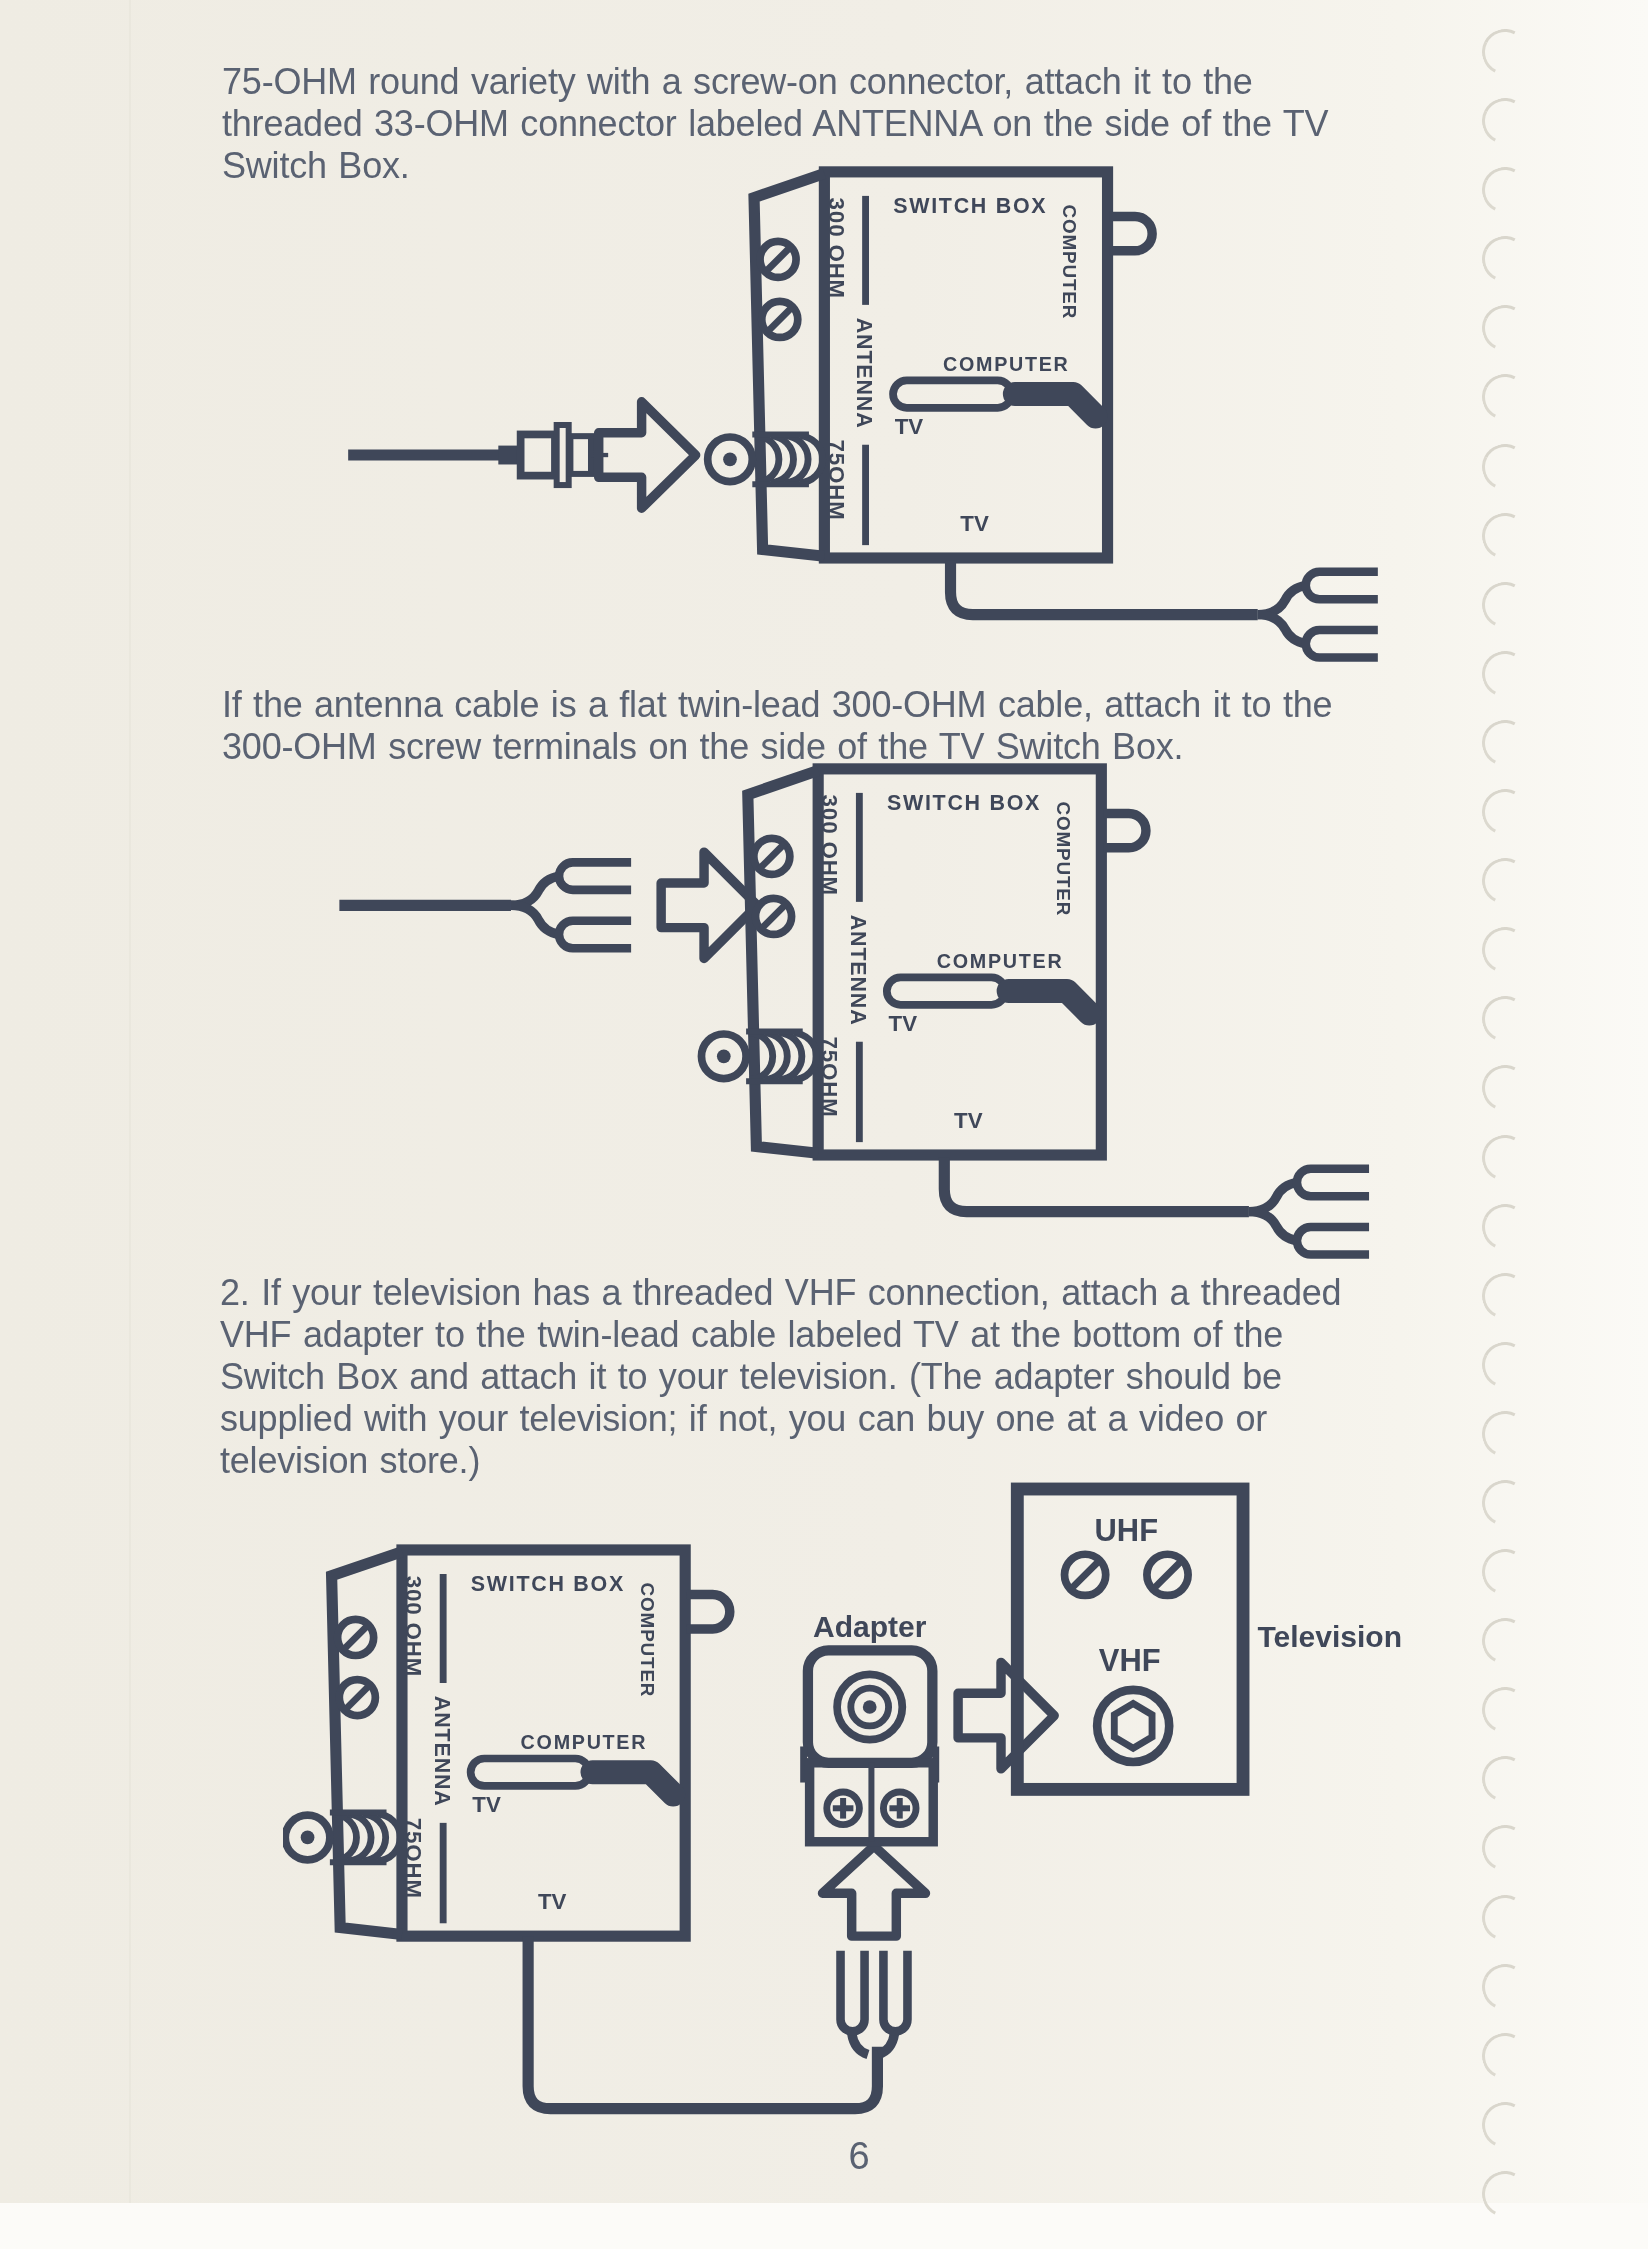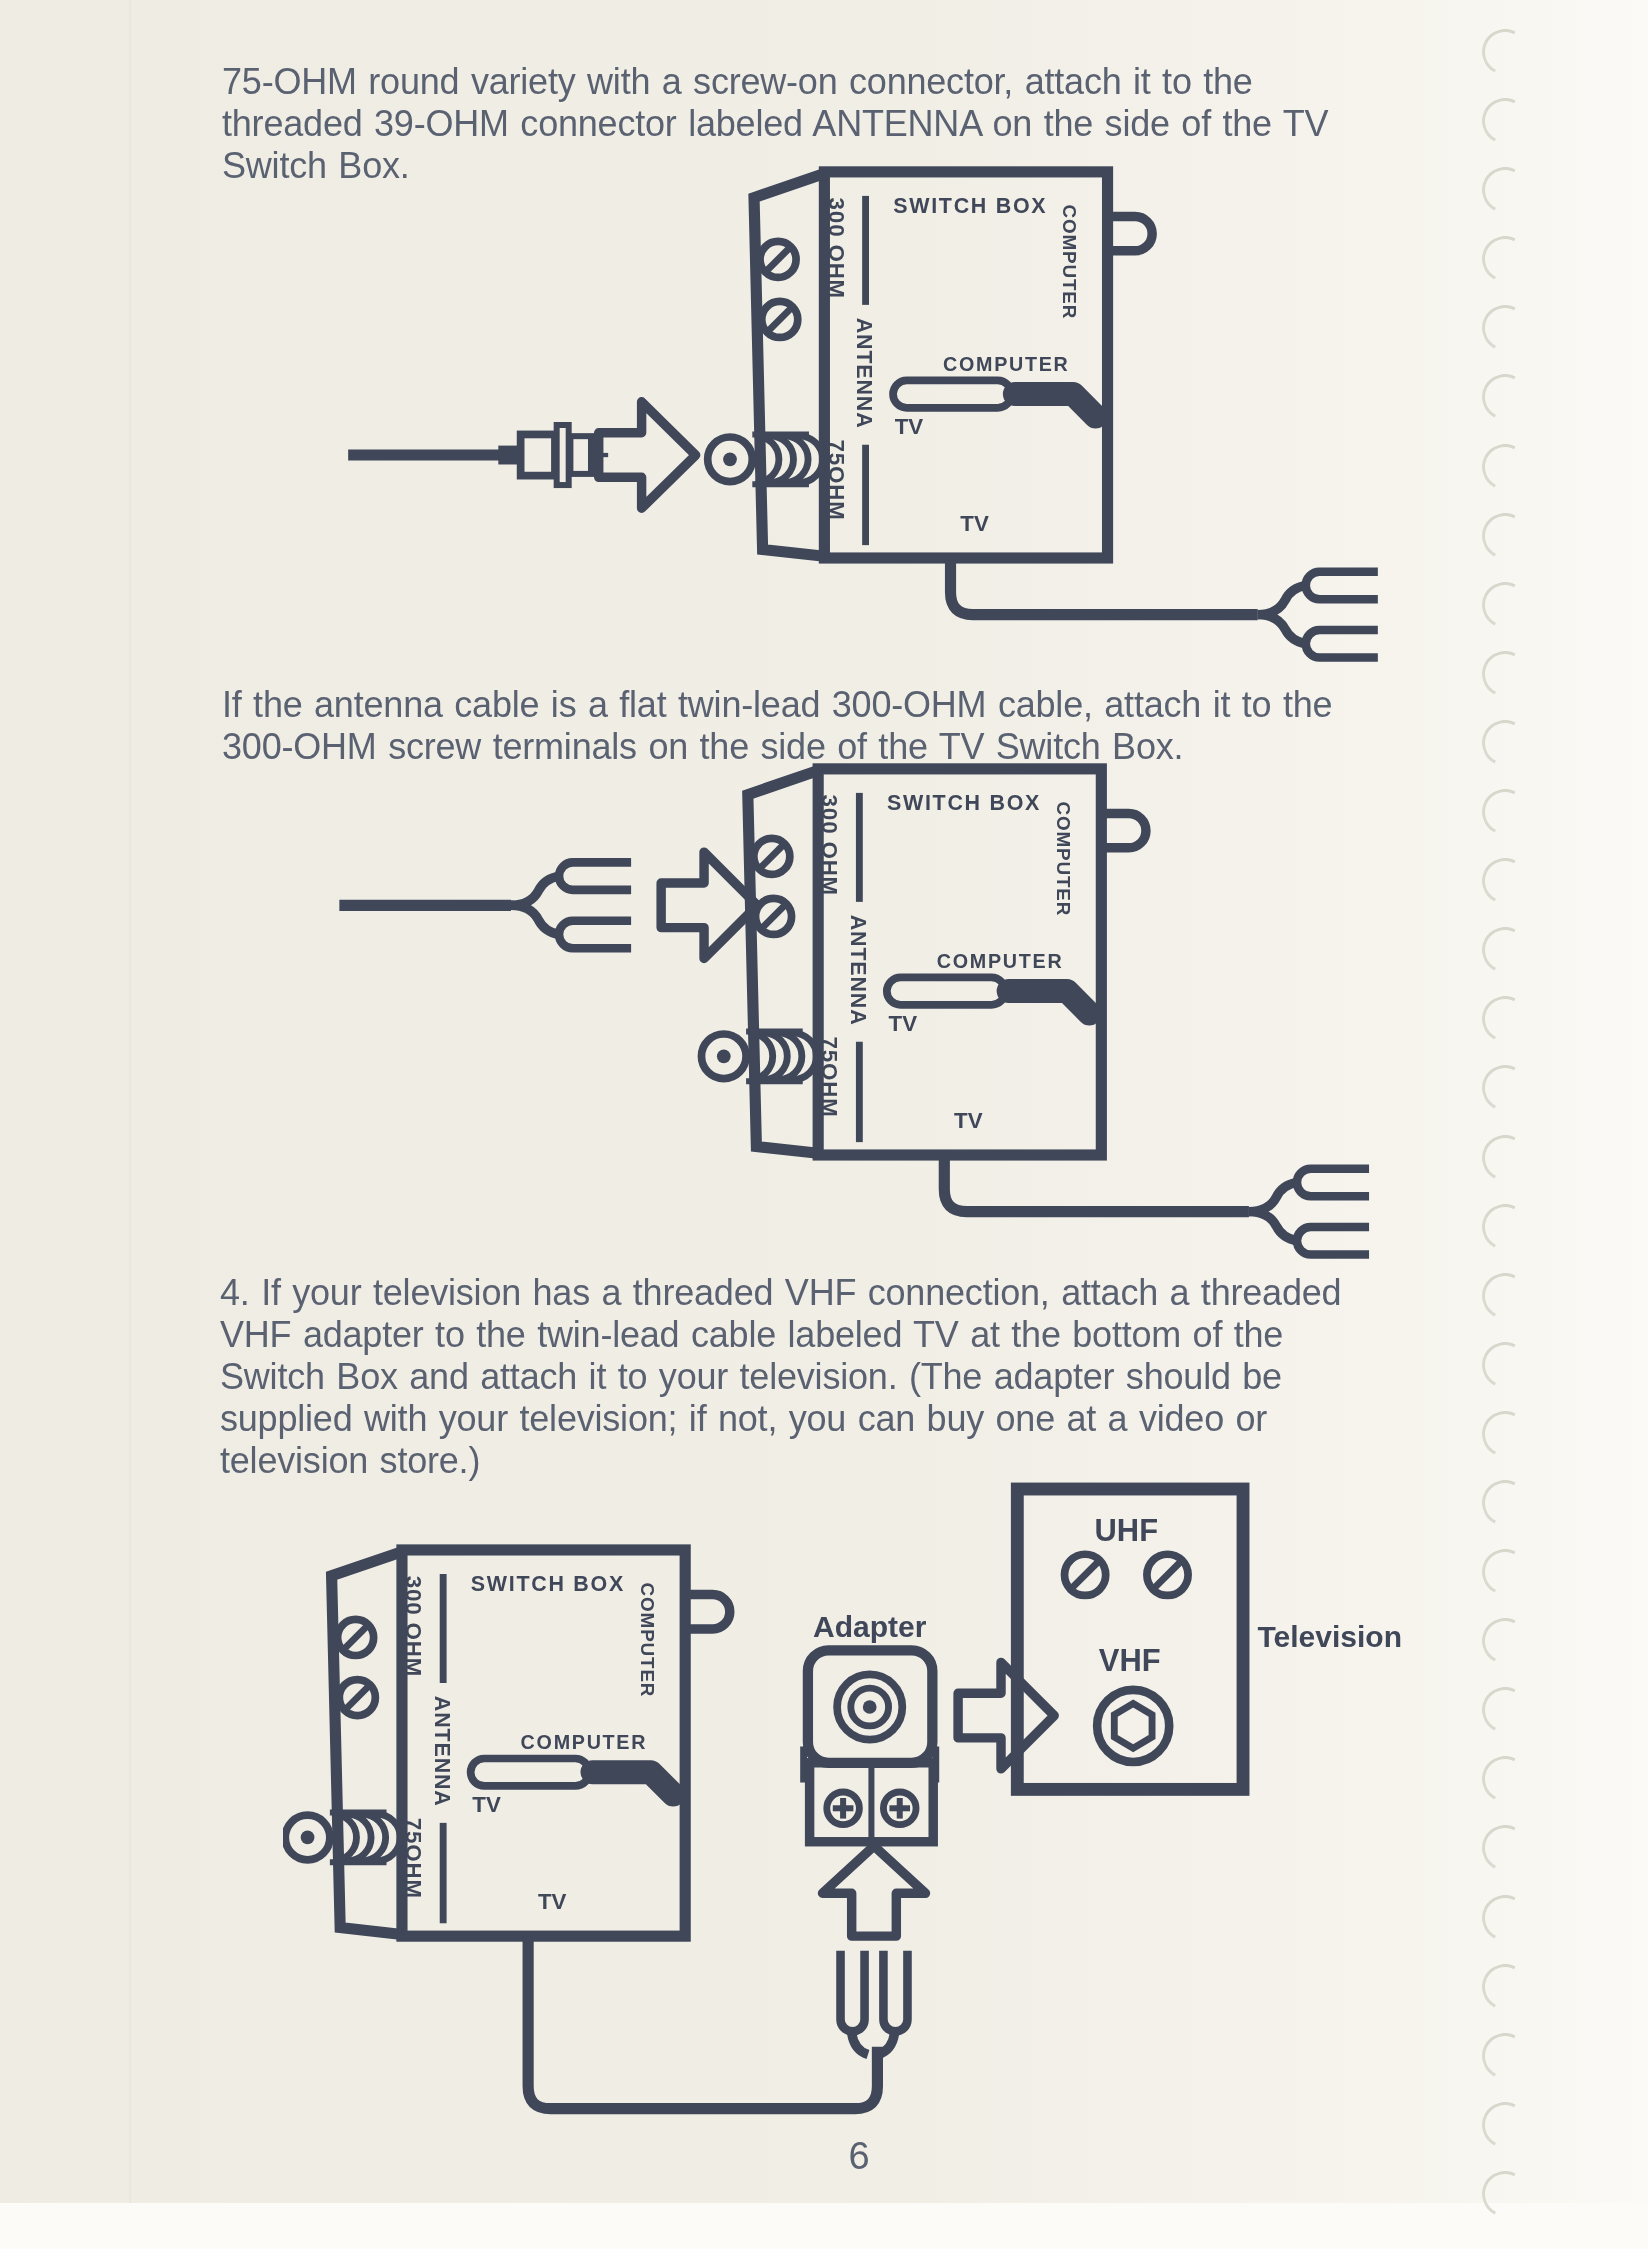--- a/index.html
+++ b/index.html
@@ -36,25 +36,25 @@
   .binding i{
     display:block;width:40px;height:40px;border-radius:50%;
     border:3.4px solid transparent;border-top-color:#d9d6cc;border-left-color:#ddda d1;
     border-left-color:#dcd9cf;transform:rotate(-18deg);
   }
 </style>
 </head>
 <body>
 
 <div class="para" id="p1">75-OHM round variety with a screw-on connector, attach it to the
-threaded 39-OHM connector labeled ANTENNA on the side of the TV
+threaded 33-OHM connector labeled ANTENNA on the side of the TV
 Switch Box.</div>
 <div class="para" id="p2">If the antenna cable is a flat twin-lead 300-OHM cable, attach it to the
 300-OHM screw terminals on the side of the TV Switch Box.</div>
-<div class="para" id="p3">4. If your television has a threaded VHF connection, attach a threaded
+<div class="para" id="p3">2. If your television has a threaded VHF connection, attach a threaded
 VHF adapter to the twin-lead cable labeled TV at the bottom of the
 Switch Box and attach it to your television. (The adapter should be
 supplied with your television; if not, you can buy one at a video or
 television store.)</div>
 
 <svg id="fig1" class="fig" width="1056" height="532" viewBox="0 0 1230 620">
   <g>
     <line class="stroke" x1="15" y1="345" x2="192" y2="345" stroke-width="13"></line>
     <g>
       <rect class="fillink" x="190" y="334" width="26" height="22"></rect>

